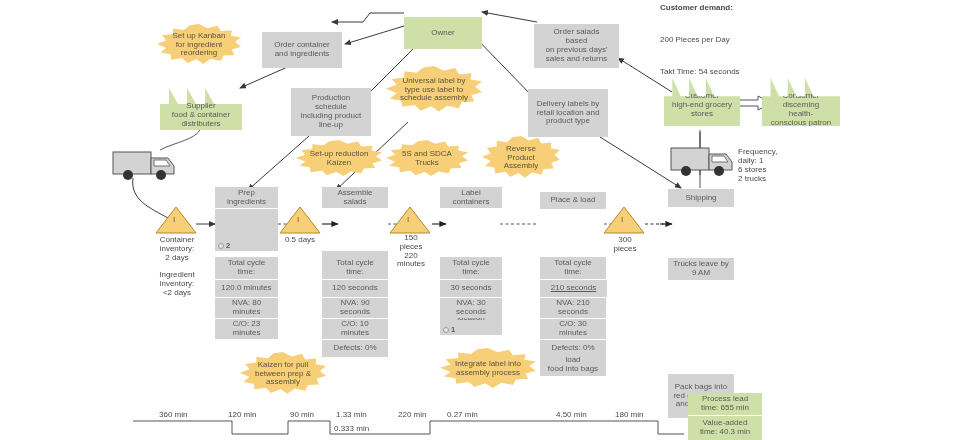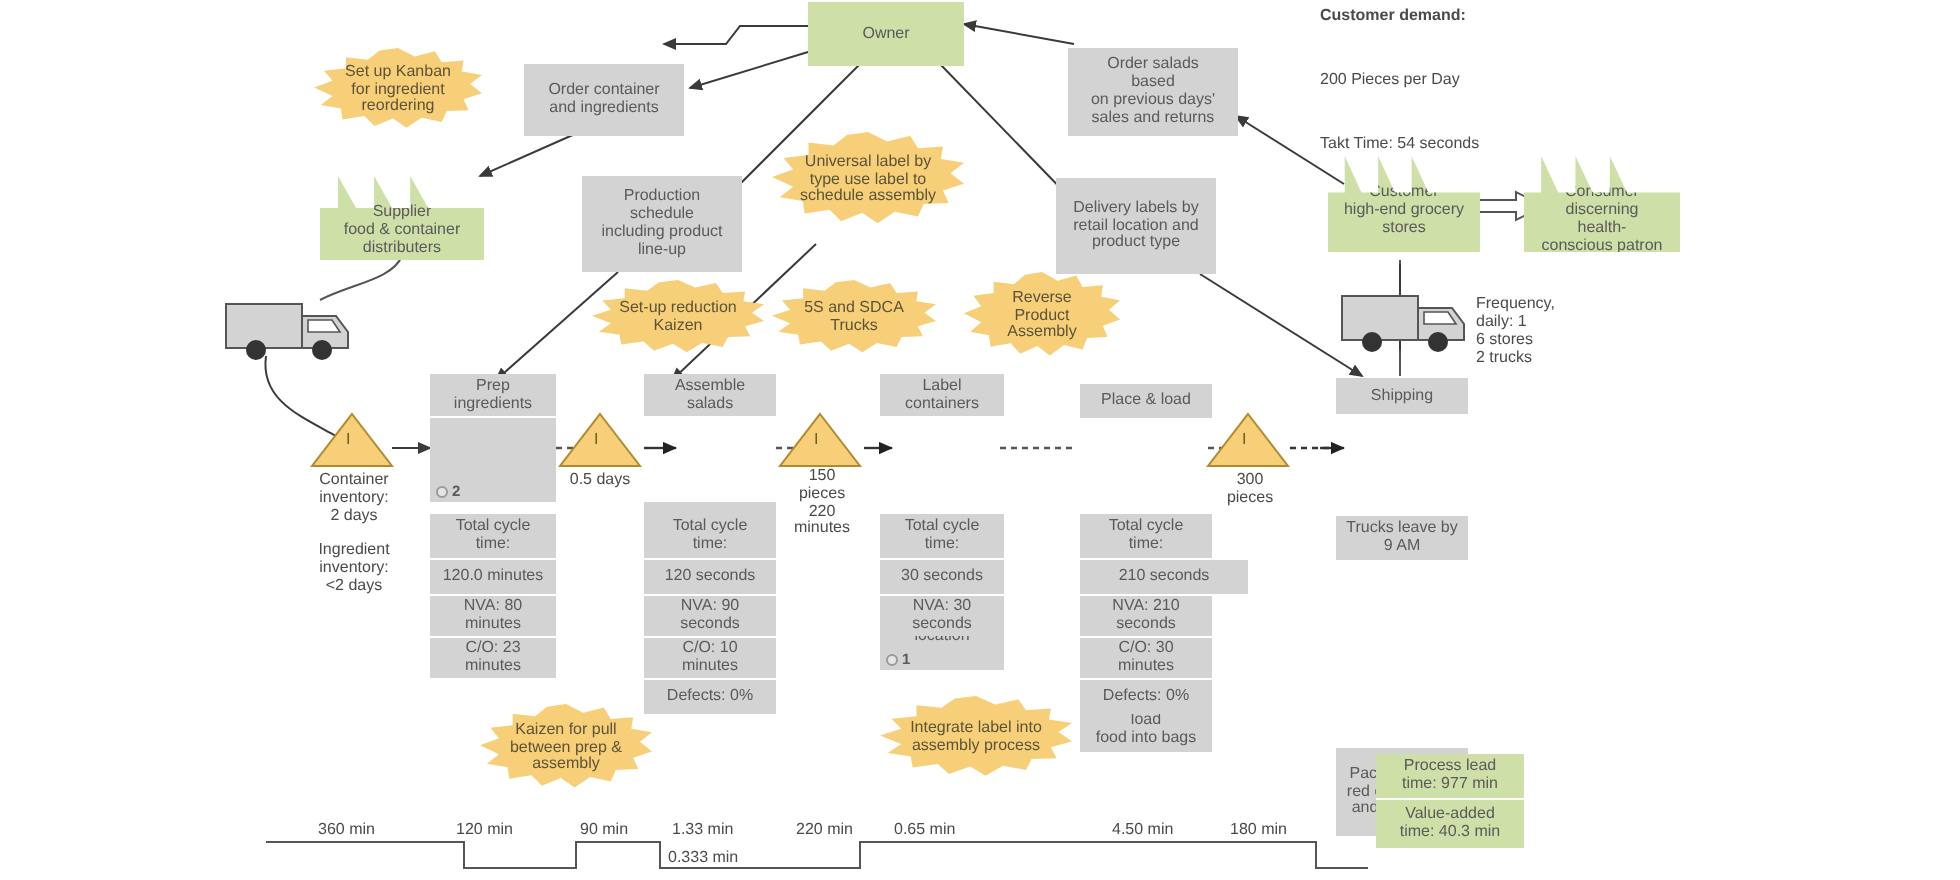--- a/index.html
+++ b/index.html
@@ -43,20 +43,21 @@
     white-space: pre-line;
   }
   .grey.split { border-top: 1px solid #ffffff; }
   
   .green {
     background: #cfdfa8;
     color: #5a5a5a;
     font-size: 8px;
     padding: 7px 3px;
     white-space: pre-line;
+    margin-top: 16px;
   }
   .factory {
     background: #cfdfa8;
     color: #5a5a5a;
     font-size: 8px;
     white-space: pre-line;
     clip-path: polygon(0% 100%, 0% 38%, 11% 38%, 11% 0%, 22% 38%,
                        22% 38%, 33% 38%, 33% 0%, 44% 38%,
                        44% 38%, 55% 38%, 55% 0%, 66% 38%,
                        66% 38%, 100% 38%, 100% 100%);
@@ -378,21 +379,21 @@
   <div class="node grey split" style="left:440px; top:297px; width:62px; height:21px;">NVA: 30
 seconds</div>
 
   <div class="node proc-head" style="left:540px; top:192px; width:66px; height:18px;">Place &amp; load</div>
   <div class="node proc-body" style="left:540px; top:210px; width:66px; height:40px;">Place product
 by location and
 load
 food into bags</div>
   <div class="node grey" style="left:540px; top:257px; width:66px; height:22px;">Total cycle
 time:</div>
-  <div class="node grey split" style="left:540px; top:279px; width:84px; height:18px;">210 seconds</div>
+  <div class="node grey split" style="left:540px; top:279px; width:67px; height:18px;text-decoration:underline;">210 seconds</div>
   <div class="node grey split" style="left:540px; top:297px; width:66px; height:21px;">NVA: 210
 seconds</div>
   <div class="node grey split" style="left:540px; top:318px; width:66px; height:21px;">C/O: 30
 minutes</div>
   <div class="node grey split" style="left:540px; top:339px; width:66px; height:18px;">Defects: 0%</div>
 
   <div class="node proc-head" style="left:668px; top:189px; width:66px; height:19px;">Shipping</div>
   <div class="node proc-body" style="left:668px; top:208px; width:66px; height:44px;">Pack bags into
 red cooler bags
 and load truck</div>
@@ -401,29 +402,29 @@
   </div>
   <div class="node grey" style="left:668px; top:258px; width:66px; height:22px;">Trucks leave by
 9 AM</div>
 
   <div class="node plain" style="left:738px; top:148px; width:80px;">Frequency,
 daily: 1
 6 stores
 2 trucks</div>
 
   <div class="node green" style="left:688px; top:377px; width:74px; height:23px; border-bottom:1px solid #ffffff;">Process lead
-time: 977 min</div>
+time: 655 min</div>
   <div class="node green" style="left:688px; top:400px; width:74px; height:24px;">Value-added
 time: 40.3 min</div>
 
   <div class="tl-label" style="left:159px; top:410px;">360 min</div>
   <div class="tl-label" style="left:228px; top:410px;">120 min</div>
   <div class="tl-label" style="left:290px; top:410px;">90 min</div>
   <div class="tl-label" style="left:336px; top:410px;">1.33 min</div>
   <div class="tl-label" style="left:398px; top:410px;">220 min</div>
-  <div class="tl-label" style="left:447px; top:410px;">0.65 min</div>
+  <div class="tl-label" style="left:447px; top:410px;">0.27 min</div>
   <div class="tl-label" style="left:556px; top:410px;">4.50 min</div>
   <div class="tl-label" style="left:615px; top:410px;">180 min</div>
 
   <div class="tl-label" style="left:234px; top:424px;margin-top:40px;">40 min</div>
   <div class="tl-label" style="left:334px; top:424px;">0.333 min</div>
 
 </div>
 
 </body></html>

